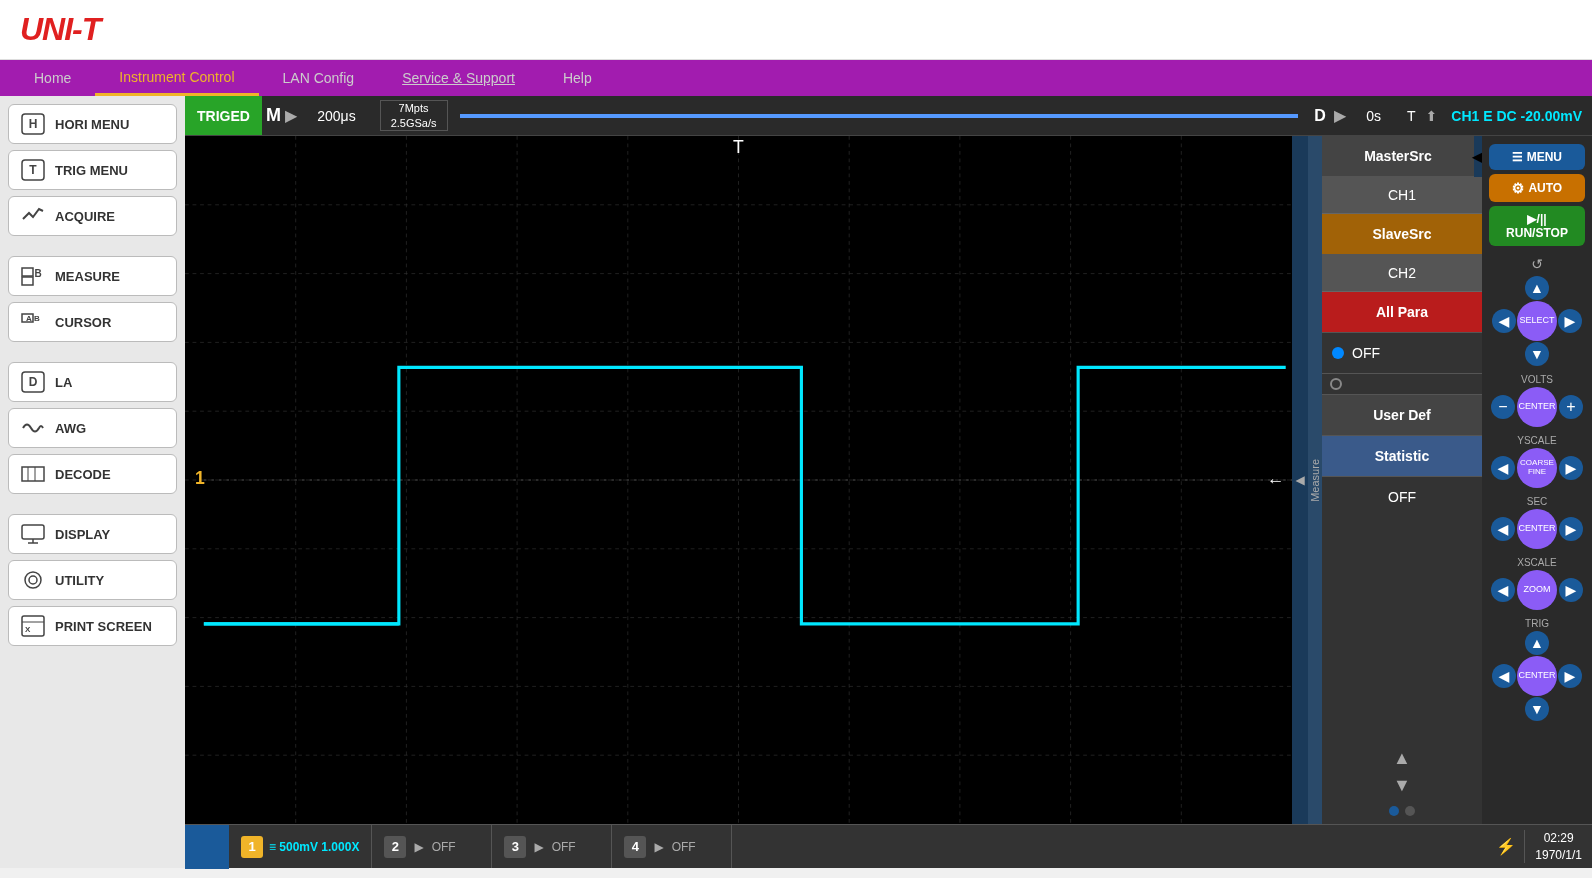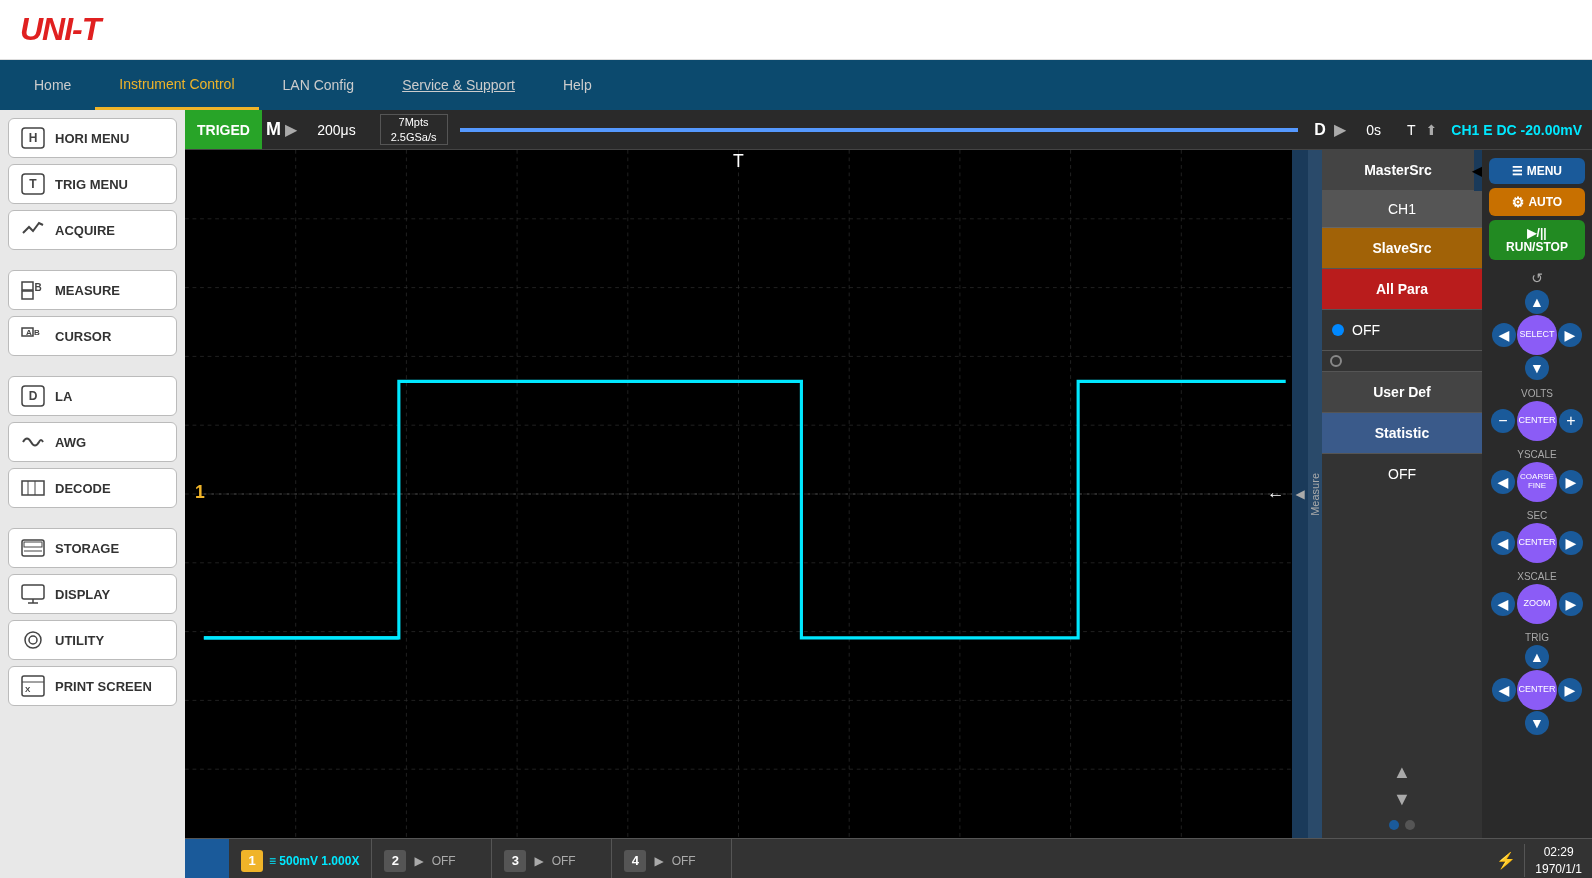--- a/index.html
+++ b/index.html
@@ -3,21 +3,21 @@
   <meta charset="utf-8">
   <style>
     * { box-sizing: border-box; margin: 0; padding: 0; }
     body { font-family: Arial, sans-serif; background: #f0f0f0; width: 1592px; min-height: 878px; overflow: hidden; }
 
     
     .header { background: white; padding: 8px 20px; display: flex; align-items: center; border-bottom: 1px solid #ddd; height: 60px; }
     .logo { color: #e02020; font-size: 32px; font-weight: 900; font-style: italic; letter-spacing: -1px; margin-right: 40px; font-family: 'Arial Black', Arial, sans-serif; text-align: center; }
 
     
-    .nav { background: #0c4a6e; height: 50px; display: flex; align-items: center; padding: 0 10px; }
+    .nav { background: #a21caf; height: 36px; display: flex; align-items: center; padding: 0 10px; }
     .nav-item { color: #ccc; font-size: 14px; padding: 0 24px; height: 100%; display: flex; align-items: center; cursor: pointer; text-decoration: none; }
     .nav-item.active { color: #f0b429; border-bottom: 3px solid #f0b429; }
     .nav-item.underline { text-decoration: underline; color: #ccc; }
 
     
     .main { display: flex; height: calc(878px - 106px); }
 
     
     .sidebar { width: 185px; background: #e8e8e8; padding: 8px; display: flex; flex-direction: column; gap: 6px; }
     .sidebar-btn { background: white; border: 1px solid #bbb; border-radius: 6px; padding: 8px 10px; display: flex; align-items: center; gap: 8px; cursor: pointer; font-size: 13px; font-weight: bold; color: #333; }
@@ -180,30 +180,20 @@
         <svg width="24" height="22" viewBox="0 0 24 22">
             <rect x="1" y="4" width="22" height="14" fill="none" stroke="#444" stroke-width="1.5"></rect>
             <line x1="7" y1="4" x2="7" y2="18" stroke="#444" stroke-width="1"></line>
             <line x1="14" y1="4" x2="14" y2="18" stroke="#444" stroke-width="1"></line>
           </svg>
       </div>
       <span>DECODE</span>
     </button>
     <div class="sidebar-spacer"></div>
 
-    <button class="sidebar-btn">
-      <div class="sidebar-icon">
-        <svg width="24" height="22" viewBox="0 0 24 22">
-            <rect x="1" y="3" width="22" height="16" rx="2" fill="none" stroke="#444" stroke-width="1.5"></rect>
-            <rect x="3" y="5" width="18" height="5" fill="none" stroke="#444" stroke-width="1"></rect>
-            <line x1="3" y1="14" x2="21" y2="14" stroke="#444" stroke-width="1"></line>
-          </svg>
-      </div>
-      <span>STORAGE</span>
-    </button>
 
     <button class="sidebar-btn">
       <div class="sidebar-icon">
         <svg width="24" height="22" viewBox="0 0 24 22">
             <rect x="1" y="2" width="22" height="14" rx="2" fill="none" stroke="#444" stroke-width="1.5"></rect>
             <line x1="12" y1="16" x2="12" y2="20" stroke="#444" stroke-width="1.5"></line>
             <line x1="7" y1="20" x2="17" y2="20" stroke="#444" stroke-width="1.5"></line>
           </svg>
       </div>
       <span>DISPLAY</span>
@@ -304,20 +294,21 @@
         </div>
       </div>
 
       <div style="display:flex;flex-direction:column;width:160px;background:#383838;">
         <div style="display:flex;align-items:stretch;">
           <button class="panel-btn" style="flex:1;">MasterSrc</button>
           <div style="width:8px;background:#1a3a5a;display:flex;align-items:center;justify-content:center;cursor:pointer;">◀</div>
         </div>
         <button class="panel-ch">CH1</button>
         <button class="panel-btn" style="background:#a16207;">SlaveSrc</button>
+        <button class="panel-ch">CH2</button>
         <button class="panel-allpara">All Para</button>
         <div class="panel-off">
           <div class="radio-blue"></div>
           <span>OFF</span>
         </div>
         <div style="padding:4px 8px;background:#333;border-bottom:1px solid #555;">
           <div class="radio-gray"></div>
         </div>
         <button class="panel-userdef">User Def</button>
         <button class="panel-statistic">Statistic</button>

